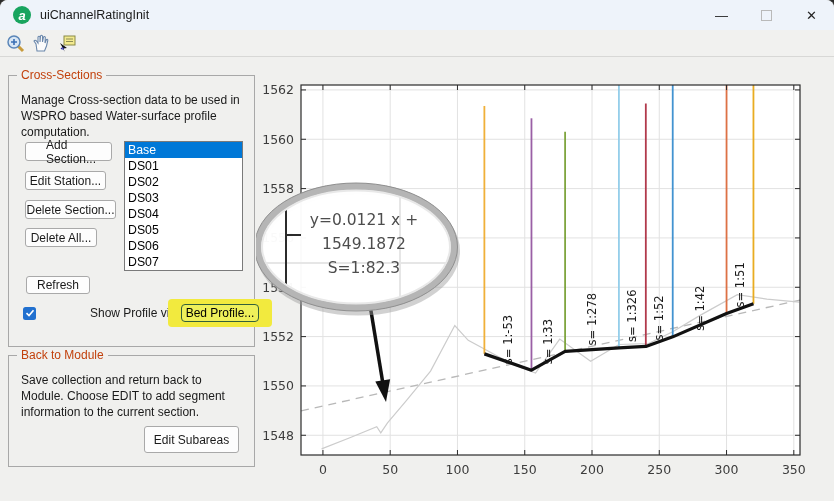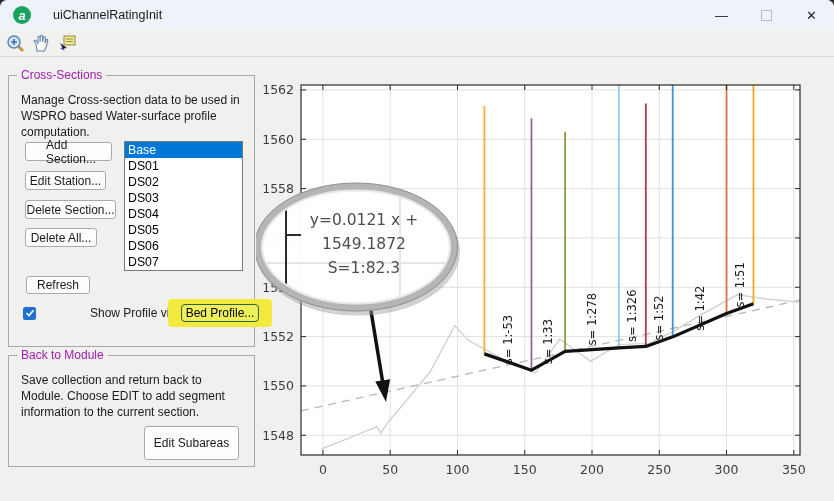--- a/index.html
+++ b/index.html
@@ -1,28 +1,28 @@
 <!DOCTYPE html>
 <html><head>
 <meta charset="utf-8">
 <style>
   html,body{margin:0;padding:0;background:#2a2a2a;font-family:"Liberation Sans",sans-serif;}
   .window{position:relative;width:834px;height:501px;background:#f0f0ee;border-radius:8px 8px 0 0;
           overflow:hidden;box-shadow:0 0 0 1px #4a4a4a;}
   .titlebar{position:absolute;left:0;top:0;width:100%;height:30px;background:#eef3fa;display:flex;align-items:center;}
   .app-icon{width:18px;height:18px;border-radius:50%;background:#18a45f;margin-left:13px;
             display:flex;align-items:center;justify-content:center;color:#fff;font-size:13px;font-weight:bold;font-style:italic;}
-  .title-text{margin-left:22px;font-size:12.5px;color:#1a1a1a;}
+  .title-text{margin-left:9px;font-size:12.5px;color:#1a1a1a;}
   .win-controls{position:absolute;right:0;top:0;height:30px;display:flex;}
   .win-btn{width:45px;height:30px;display:flex;align-items:center;justify-content:center;font-size:13px;color:#222;}
   .max-glyph{width:9px;height:9px;border:1px solid #b9b9b9;}
   .toolbar{position:absolute;left:0;top:30px;width:100%;height:26px;background:#f1f1ef;border-bottom:1px solid #d8d8d6;display:flex;align-items:center;}
   .tb-icon{width:22px;height:20px;margin-left:4px;display:flex;align-items:center;justify-content:center;}
   .groupbox{position:absolute;border:1px solid #a8a8a8;background:#f0f0ee;}
-  .gb-label{position:absolute;top:-8px;left:8px;background:#f0f0ee;padding:0 4px;font-size:12px;color:#a21caf;}
+  .gb-label{position:absolute;top:-8px;left:8px;background:#f0f0ee;padding:0 4px;font-size:12px;color:#c2410c;}
   .gb-desc{position:absolute;font-size:12px;color:#1a1a1a;line-height:16px;}
   .btn{position:absolute;background:#fdfdfd;border:1px solid #a9a9a9;border-radius:3px;font-size:12px;
        color:#1a1a1a;display:flex;align-items:center;justify-content:center;box-sizing:border-box;}
   .listbox{position:absolute;background:#fff;border:1px solid #7a7a7a;overflow:hidden;}
   .list-item{height:16px;line-height:16px;padding-left:3px;font-size:12.3px;color:#000;}
   .list-item.selected{background:#0078d7;color:#fff;}
   .checkrow{position:absolute;display:flex;align-items:center;}
   .checkbox{width:13px;height:13px;background:#2170cf;border-radius:2.5px;display:flex;align-items:center;justify-content:center;}
   .checklabel{margin-left:6px;font-size:12px;color:#1a1a1a;}
   .bed-highlight{position:absolute;background:#f2ea3e;border-radius:4px;}
@@ -103,21 +103,21 @@
     </div>
 
     <div class="bed-highlight" style="left:133px;top:223px;width:104px;height:28px;margin-left:26px;">
       <div class="bed-btn">Bed Profile...</div>
     </div>
   </div>
 
   <div class="groupbox" style="left:8px;top:355px;width:245px;height:110px;">
     <div class="gb-label">Back to Module</div>
     <div class="gb-desc" style="left:12px;top:16px;width:222px;">Save collection and return back to Module. Choose EDIT to add segment  information to the current section.</div>
-    <div class="btn" style="left:135px;top:70px;width:95px;height:34px;">Edit Subareas</div>
+    <div class="btn" style="left:135px;top:70px;width:95px;height:27px;">Edit Subareas</div>
   </div>
 
   <svg id="chart-svg" width="578" height="441">
       <rect x="45" y="25" width="499" height="370" fill="#ffffff"></rect>
       <line x1="66.92963062820166" y1="25" x2="66.92963062820166" y2="395" stroke="#e2e2e2" stroke-width="1"></line>
       <line x1="134.19843623618226" y1="25" x2="134.19843623618226" y2="395" stroke="#e2e2e2" stroke-width="1"></line>
       <line x1="201.46724184416283" y1="25" x2="201.46724184416283" y2="395" stroke="#e2e2e2" stroke-width="1"></line>
       <line x1="268.73604745214345" y1="25" x2="268.73604745214345" y2="395" stroke="#e2e2e2" stroke-width="1"></line>
       <line x1="336.004853060124" y1="25" x2="336.004853060124" y2="395" stroke="#e2e2e2" stroke-width="1"></line>
       <line x1="403.2736586681046" y1="25" x2="403.2736586681046" y2="395" stroke="#e2e2e2" stroke-width="1"></line>

